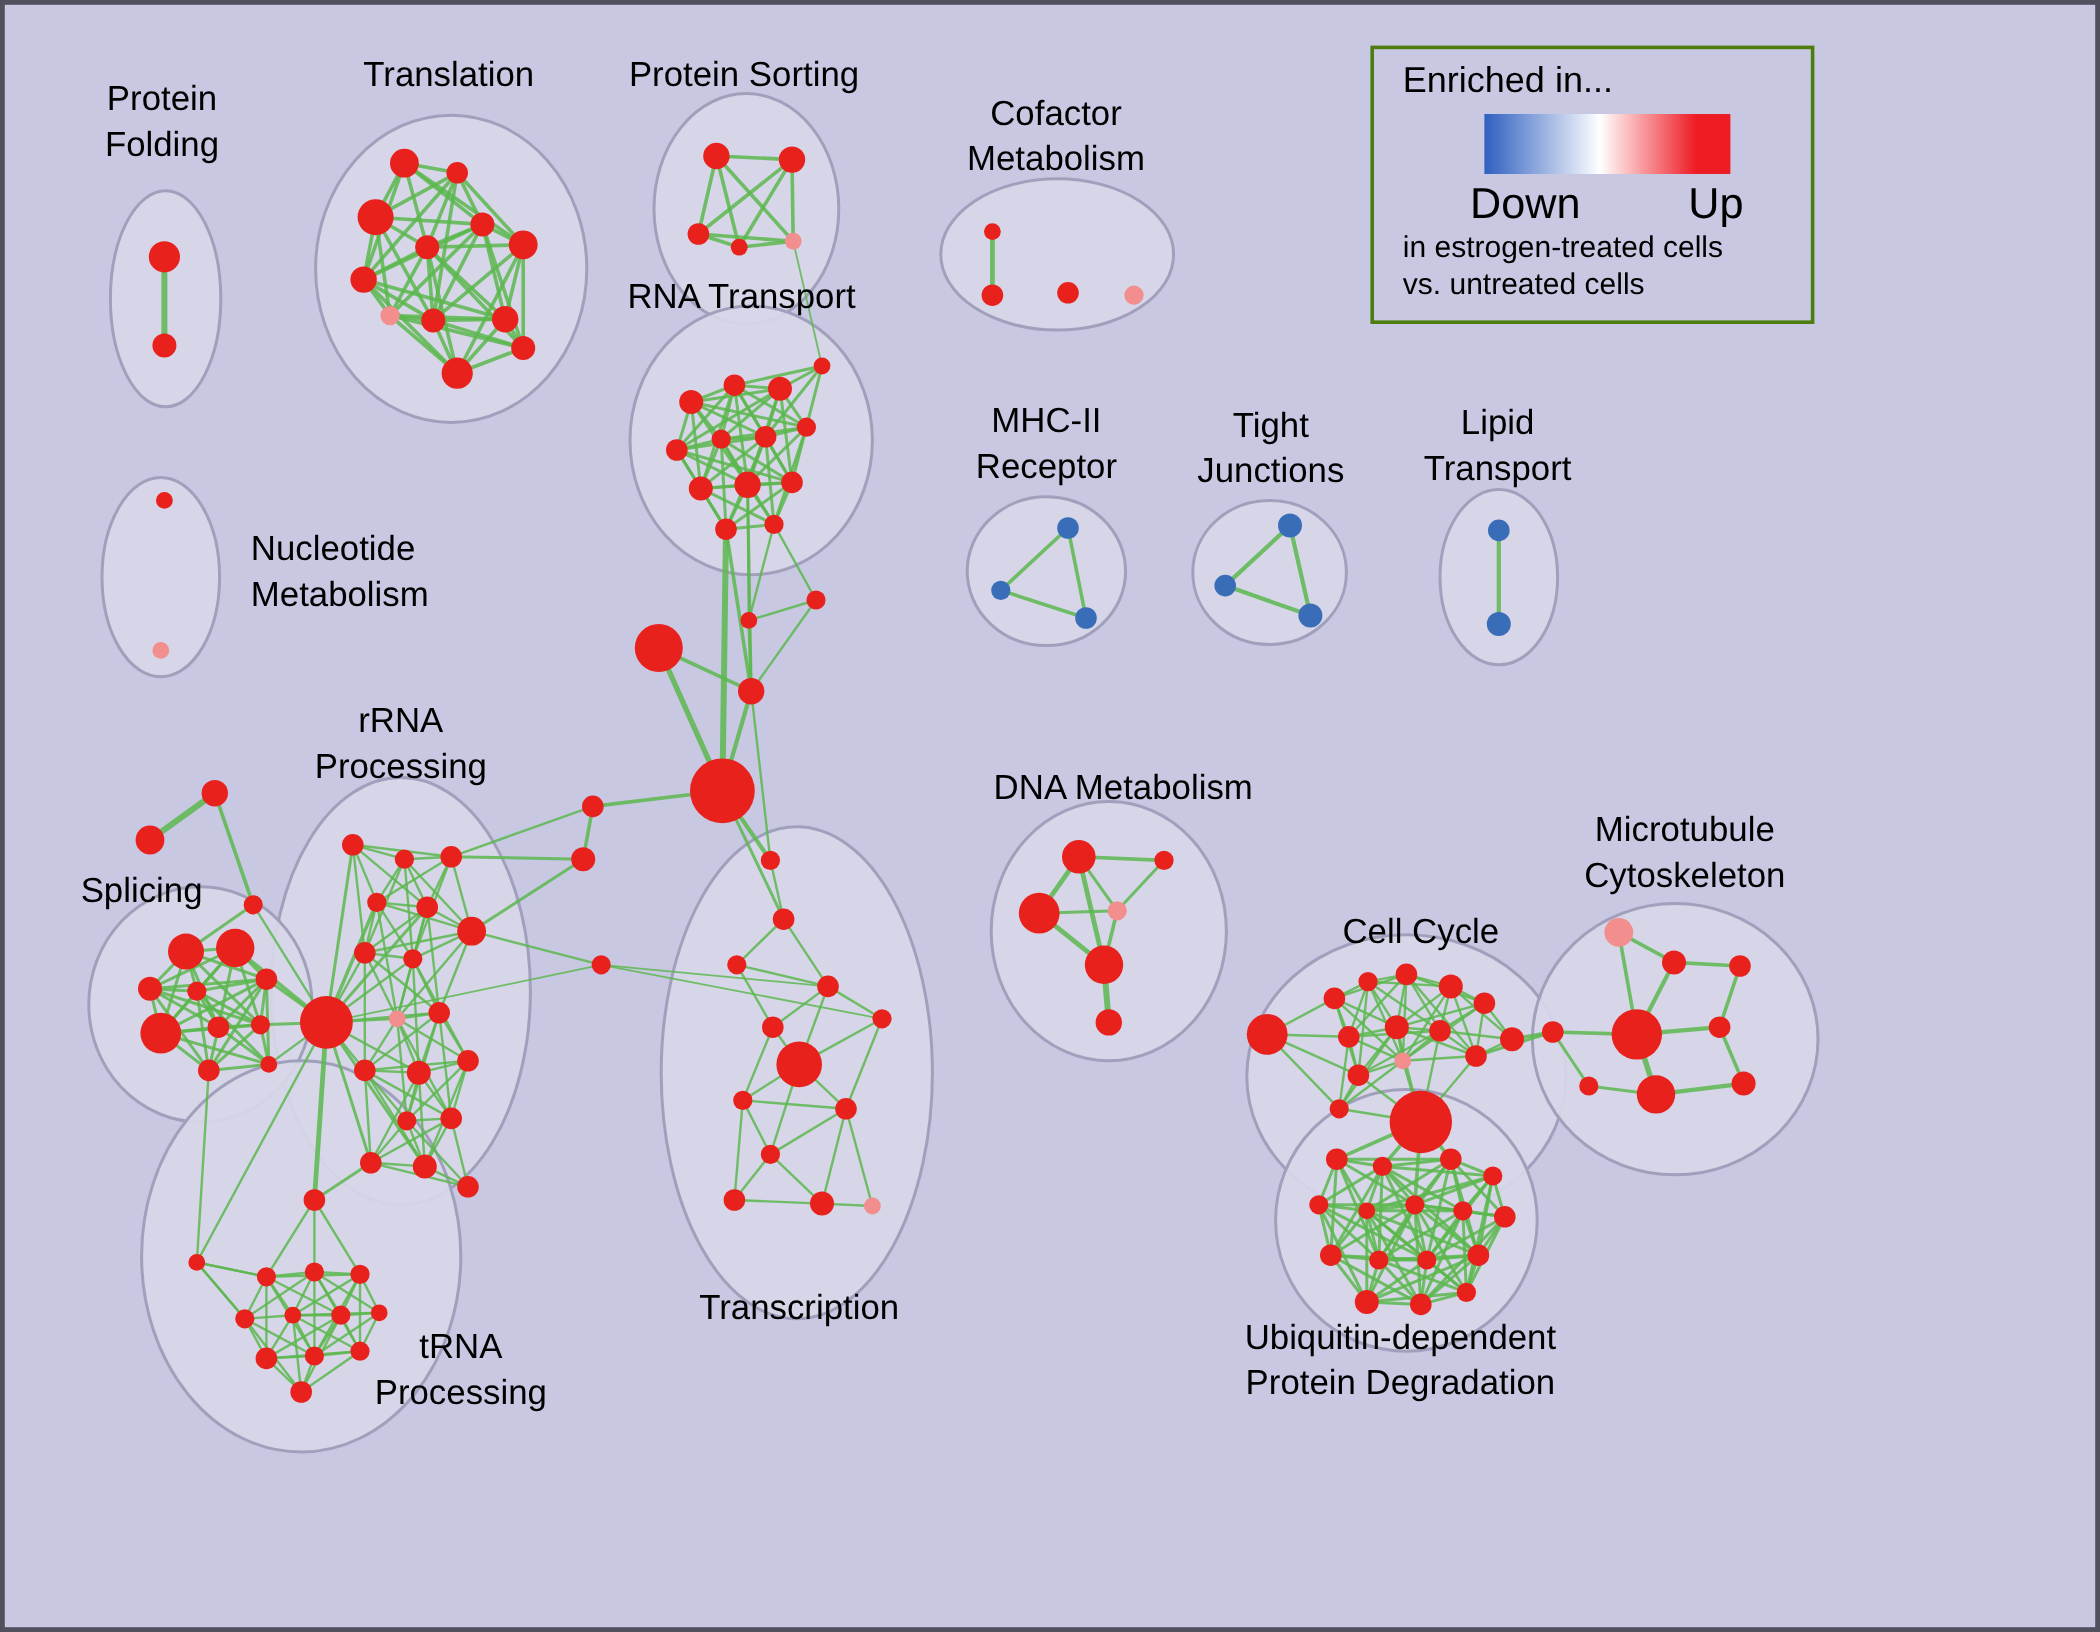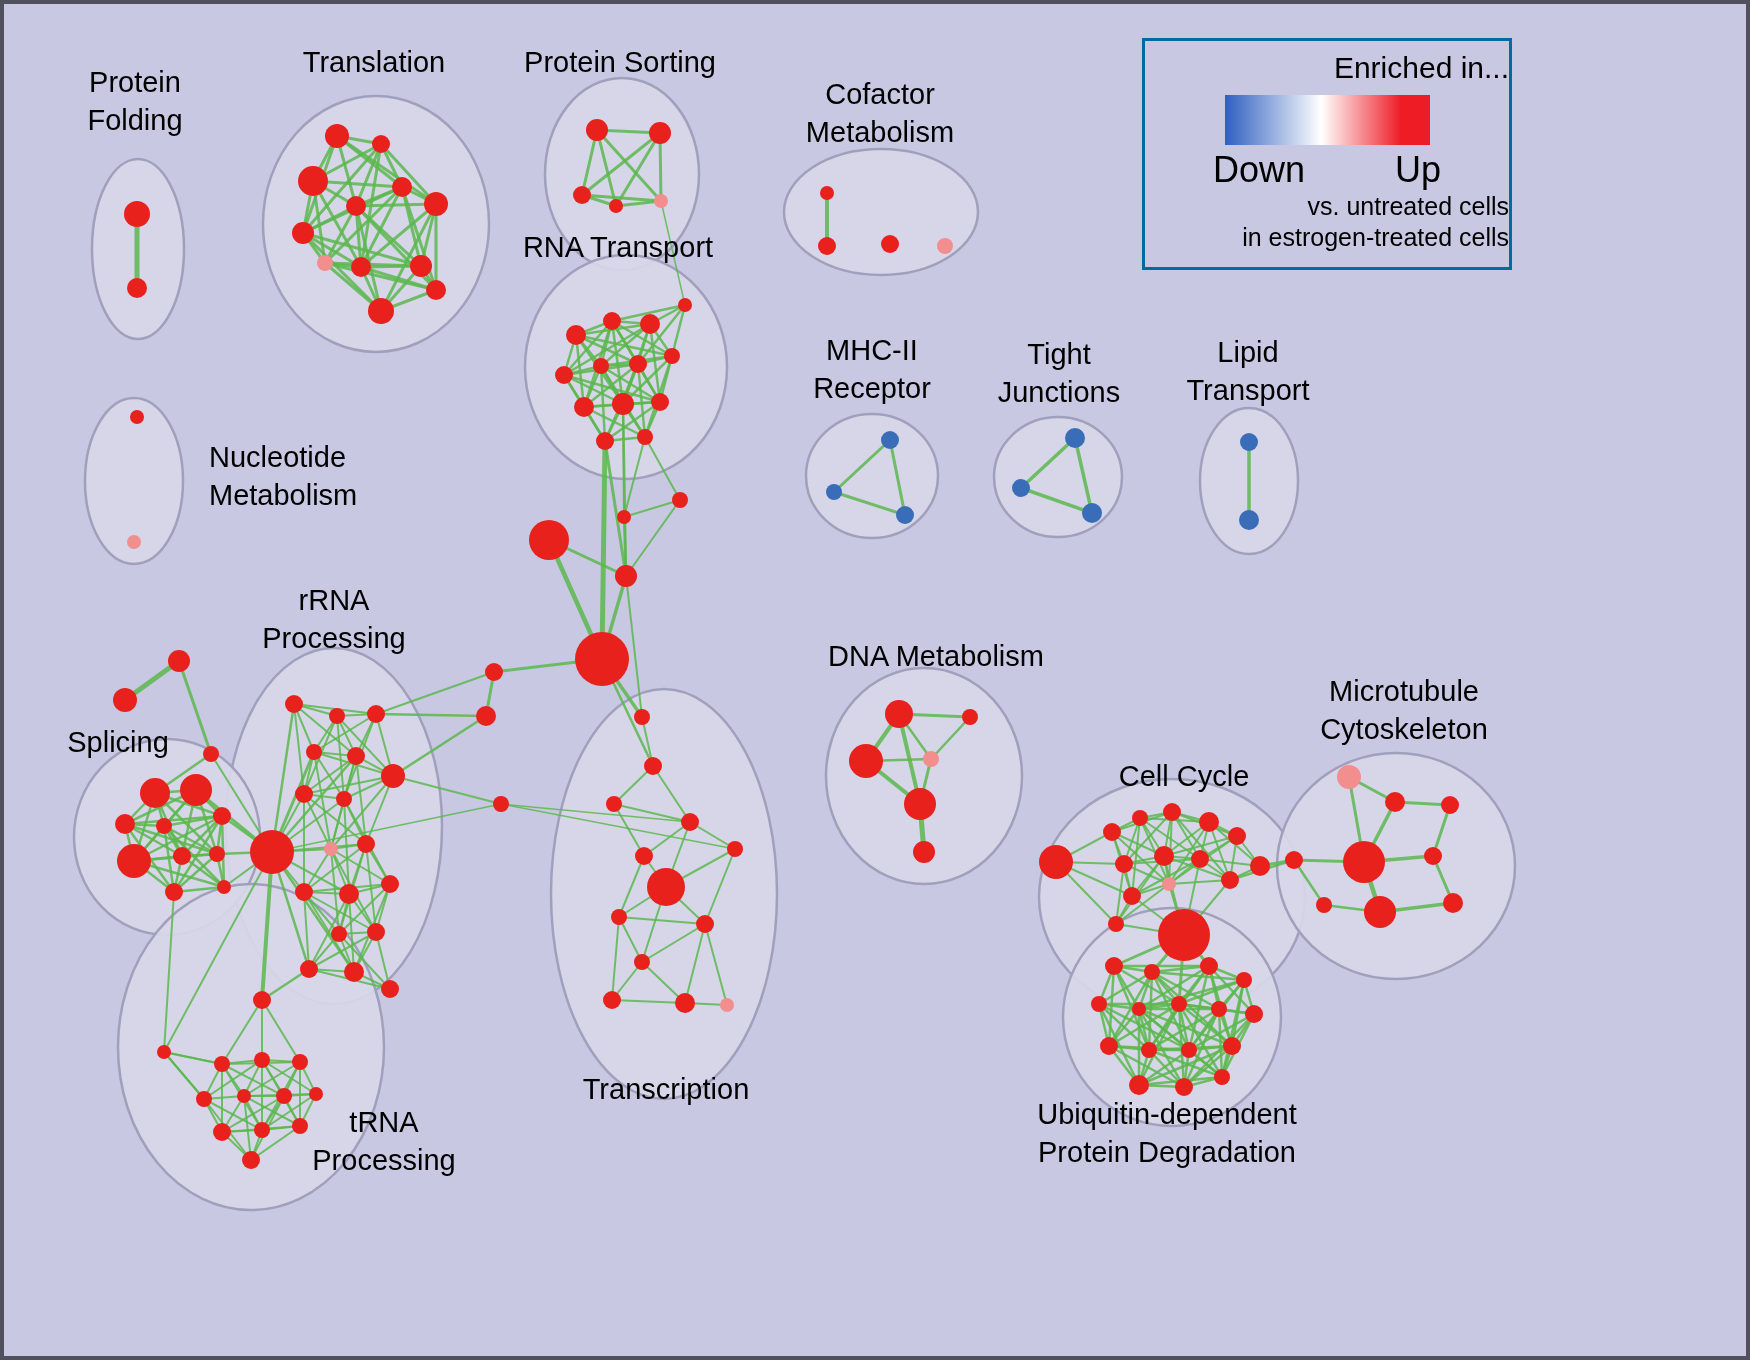--- a/index.html
+++ b/index.html
@@ -5,22 +5,23 @@
   html,body { margin:0; padding:0; background:#b8b9d6; }
   .figure {
     position:relative; width:1750px; height:1360px;
     background:#c8c8e2; border:4px solid #50505f; box-sizing:border-box;
     overflow:hidden; font-family:"Liberation Sans", sans-serif;
   }
   #net { position:absolute; left:0; top:0; }
   #net text { font-family:"Liberation Sans", sans-serif; fill:#000; font-size:29px; }
   .legend {
     position:absolute; left:1138px; top:34px; width:370px; height:232px;
-    border:3px solid #0369a1; box-sizing:border-box; text-align:right; color:#000;
+    border:3px solid #4d7c0f; box-sizing:border-box; text-align:left; color:#000;
     background:#c8c8e2;
+    padding-left:24px;
   }
   .legend-title { font-size:30px; margin-top:10px; }
   .legend-gradient { width:205px; height:50px; margin:10px auto 4px auto; }
   .legend-row { display:flex; justify-content:space-between; width:228px; margin:0 auto; font-size:36px; }
   .legend-line { font-size:25px; line-height:31px; }
 </style>
 </head>
 <body>
 
 <div class="figure">
@@ -761,16 +762,16 @@
       <text x="1163" y="1158" text-anchor="middle">Protein Degradation</text>
     </svg>
 
   <div class="legend">
     <div class="legend-title">Enriched in...</div>
     <div class="legend-gradient" style="background: linear-gradient(to right, rgb(47, 95, 192) 0%, rgb(255, 255, 255) 47%, rgb(238, 28, 37) 86%, rgb(238, 28, 37) 100%);"></div>
     <div class="legend-row">
       <span>Down</span>
       <span>Up</span>
     </div>
+    <div class="legend-line">in estrogen-treated cells</div>
     <div class="legend-line">vs. untreated cells</div>
-    <div class="legend-line">in estrogen-treated cells</div>
   </div>
 </div>
 
 </body></html>

